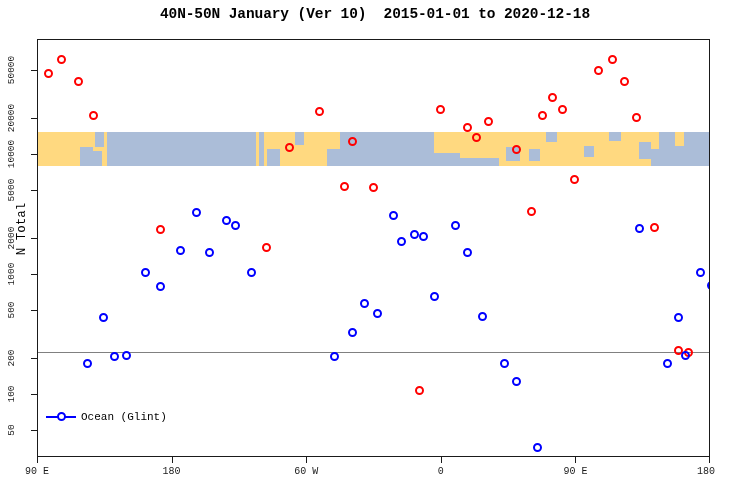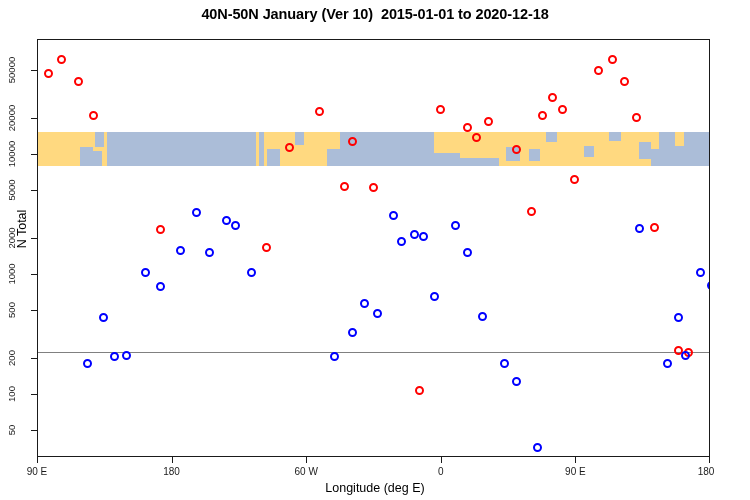--- a/index.html
+++ b/index.html
@@ -13,20 +13,21 @@
     font-family: "Liberation Sans", sans-serif;
     color: #000000;
     overflow: hidden;
     position: relative;
   }
   #figure {
     position: absolute;
     left: 0; top: 0;
     width: 750px;
     height: 500px;
+    font-family: Liberation Mono, monospace;
   }
   #chart-title {
     position: absolute;
     left: 0;
     top: 6px;
     width: 750px;
     text-align: center;
     font-size: 14.5px;
     font-weight: bold;
     letter-spacing: -0.1px;
@@ -170,21 +171,20 @@
   .legend-label { white-space: nowrap; color: #000; }
 </style>
 </head>
 <body>
 
 <div id="figure">
 
   <div id="chart-title">40N-50N January (Ver 10)  2015-01-01 to 2020-12-18</div>
 
   <div id="y-axis-title">N Total</div>
-  <div id="x-axis-title">Longitude (deg E)</div>
 
   <div id="y-ticks">
       <div class="ytick-mark" style="top: 430.331px;"></div>
       <div class="ytick-wrap" style="top: 430.331px;">
         <span class="ytick-txt">50</span>
       </div>
       <div class="ytick-mark" style="top: 394.142px;"></div>
       <div class="ytick-wrap" style="top: 394.142px;">
         <span class="ytick-txt">100</span>
       </div>
@@ -325,15 +325,22 @@
         <div class="pt ocean" style="left: 601.213px; top: 188.145px; border-color: rgb(0, 0, 255);"></div>
         <div class="pt ocean" style="left: 629.629px; top: 323.025px; border-color: rgb(0, 0, 255);"></div>
         <div class="pt ocean" style="left: 640.098px; top: 277.79px; border-color: rgb(0, 0, 255);"></div>
         <div class="pt ocean" style="left: 647.576px; top: 315.179px; border-color: rgb(0, 0, 255);"></div>
         <div class="pt ocean" style="left: 662.531px; top: 232.381px; border-color: rgb(0, 0, 255);"></div>
         <div class="pt ocean" style="left: 673px; top: 245.289px; border-color: rgb(0, 0, 255);"></div>
       </div>
   </div>
 
   <div id="legend">
+    <div class="legend-row">
+      <span class="legend-sym">
+        <span class="bar" style="background:#0000ff"></span>
+        <span class="ring" style="border:2.4px solid #0000ff"></span>
+      </span>
+      <span class="legend-label">Ocean (Glint)</span>
+    </div>
   </div>
 
 </div>
 
 </body></html>

